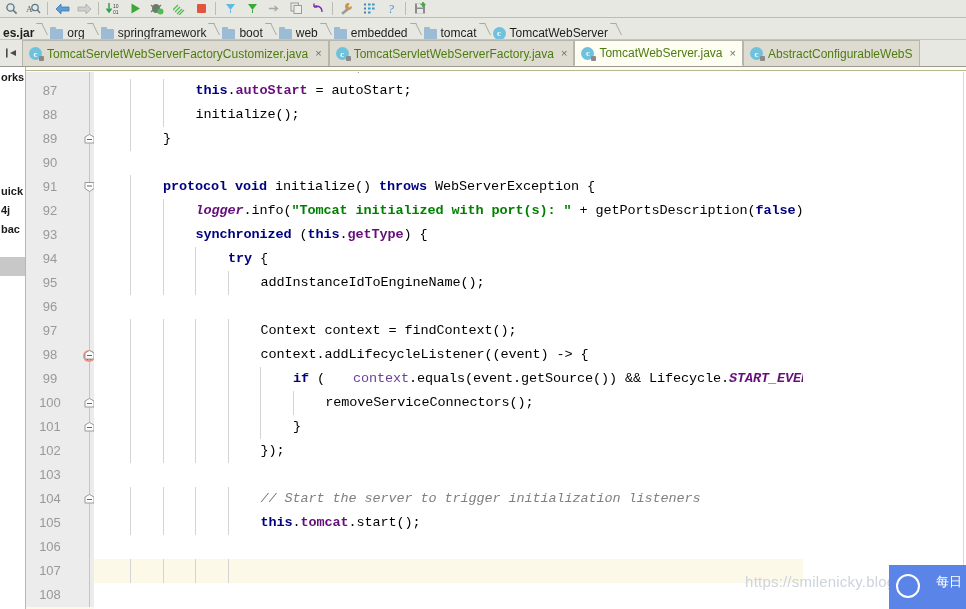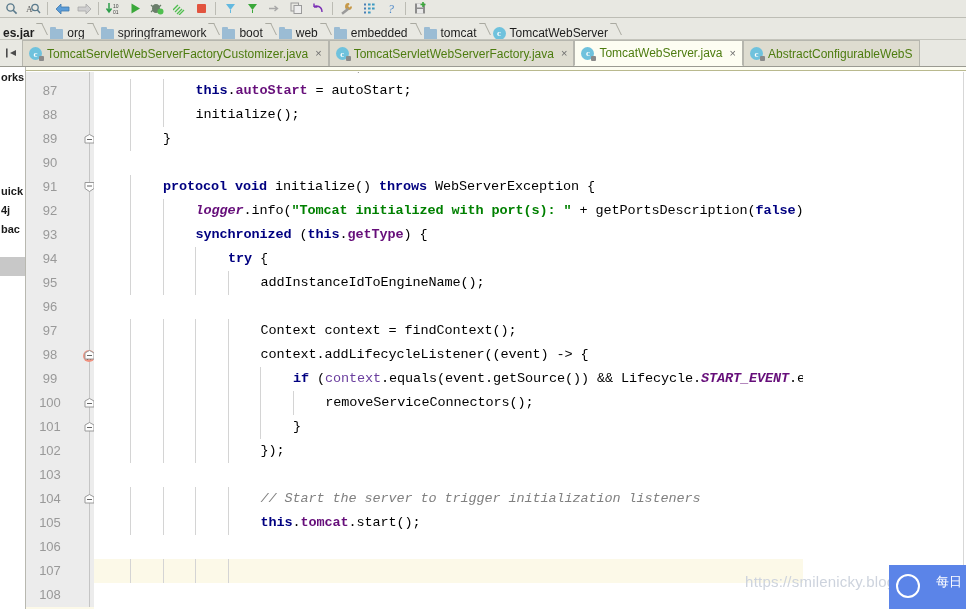--- a/index.html
+++ b/index.html
@@ -311,21 +311,21 @@
     background: #d4d4d4;
   }
 
   
   .kw   { color: #000080; font-weight: bold; }
   .fld  { color: #660e7a; font-weight: bold; }
   .stat { color: #660e7a; font-weight: bold; font-style: italic; }
   .str  { color: #008000; font-weight: bold; }
   .cmt  { color: #808080; font-style: italic; }
   .plain{ color: #000000; }
-  .param{ color: #6a3e9e; }
+  .param{ color: #6a3e9e; margin-left: 28px; }
 
   
   .right-edge {
     position: absolute;
     left: 937px; top: 5px;
     width: 1px; height: 537px;
     background: #d7d7d7;
   }
 
   

